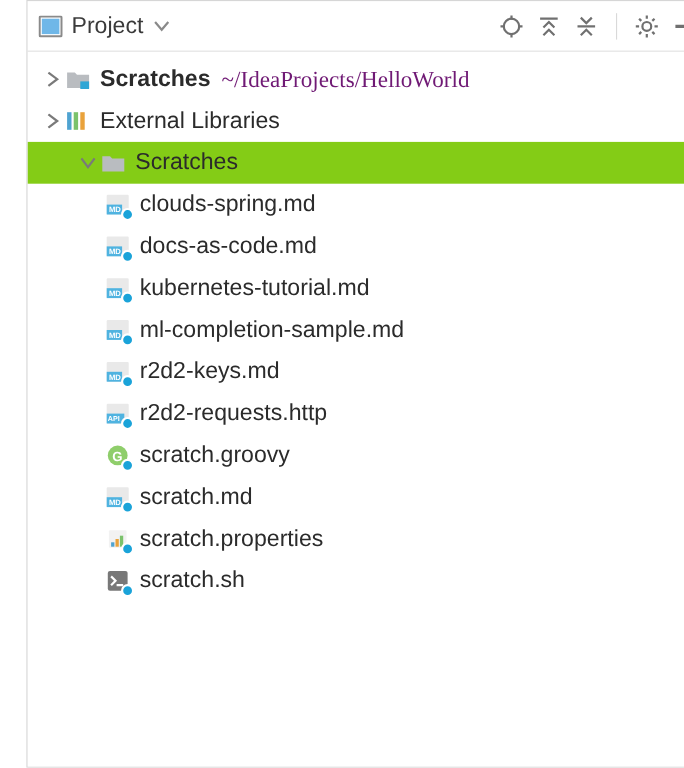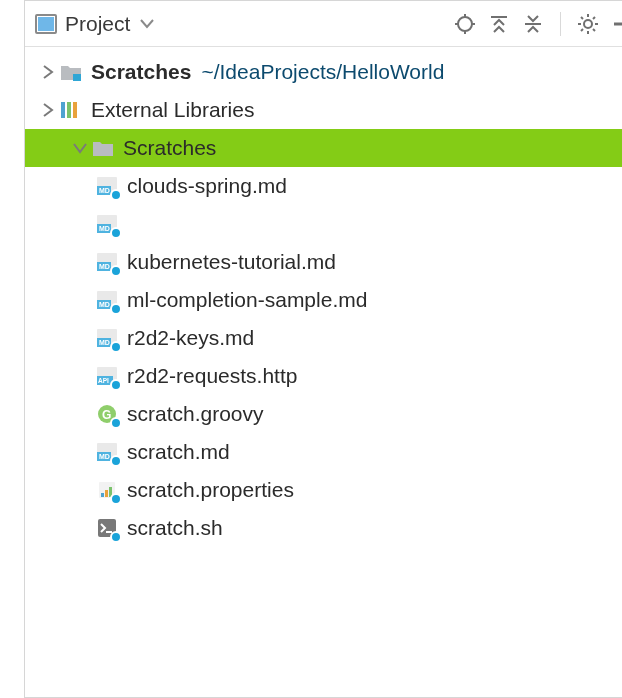--- a/index.html
+++ b/index.html
@@ -16,21 +16,21 @@
   
   .body { flex: 1; position: relative; overflow: hidden; }
   .tree { padding: 6px 0 0 0; }
   .row { display: flex; align-items: center; height: 38px; padding-left: 12px; white-space: nowrap; cursor: pointer; }
   .row.selected { background: #84cc16; }
   .row .arrow { width: 22px; height: 22px; flex: 0 0 22px; display: flex; align-items: center; justify-content: center; color: #6e6e6e; }
   .row .arrow.none { visibility: hidden; }
   .row .ficon { width: 24px; height: 24px; flex: 0 0 24px; display: flex; align-items: center; justify-content: center; margin-right: 8px; position: relative; }
   .row .label { font-size: 21px; color: #2b2b2b; }
   .row .label.bold { font-weight: 700; }
-  .row .hint { color: #0c4a6e; margin-left: 10px; font-size: 21px; }
+  .row .hint { color: #701a75; margin-left: 10px; font-size: 21px; font-family: Liberation Serif, serif; }
   
   .ind0 { padding-left: 12px; }
   .ind1 { padding-left: 44px; }
   .ind2 { padding-left: 48px; }
   
   .scrollbar { position: absolute; right: 3px; top: 6px; width: 12px; height: 360px; background: #c8c8c8; border-radius: 6px; }
   
   .svg { display: block; }
   .badge-clock { position: absolute; right: -3px; bottom: -3px; width: 12px; height: 12px; border-radius: 50%; background: #1aa3d9; border: 2px solid #fff; }
 </style>
@@ -168,20 +168,21 @@
           <div class="row ind2">
             <span class="arrow none"></span>
             <span class="ficon">
   <svg class="svg" width="22" height="20" viewBox="0 0 22 20">
                 <rect x="1" y="1" width="20" height="18" rx="1" fill="#e9e9e9"></rect>
                 <rect x="1" y="10" width="14" height="9" fill="#4fb3e0"></rect>
                 <text x="3" y="17" font-size="7" fill="#fff" font-family="Arial" font-weight="700">MD</text>
               </svg>
 <span class="badge-clock"></span>
             </span>
+            <span class="label">docs-as-code.md</span>
           </div>
           <div class="row ind2">
             <span class="arrow none"></span>
             <span class="ficon">
   <svg class="svg" width="22" height="20" viewBox="0 0 22 20">
                 <rect x="1" y="1" width="20" height="18" rx="1" fill="#e9e9e9"></rect>
                 <rect x="1" y="10" width="14" height="9" fill="#4fb3e0"></rect>
                 <text x="3" y="17" font-size="7" fill="#fff" font-family="Arial" font-weight="700">MD</text>
               </svg>
 <span class="badge-clock"></span>

